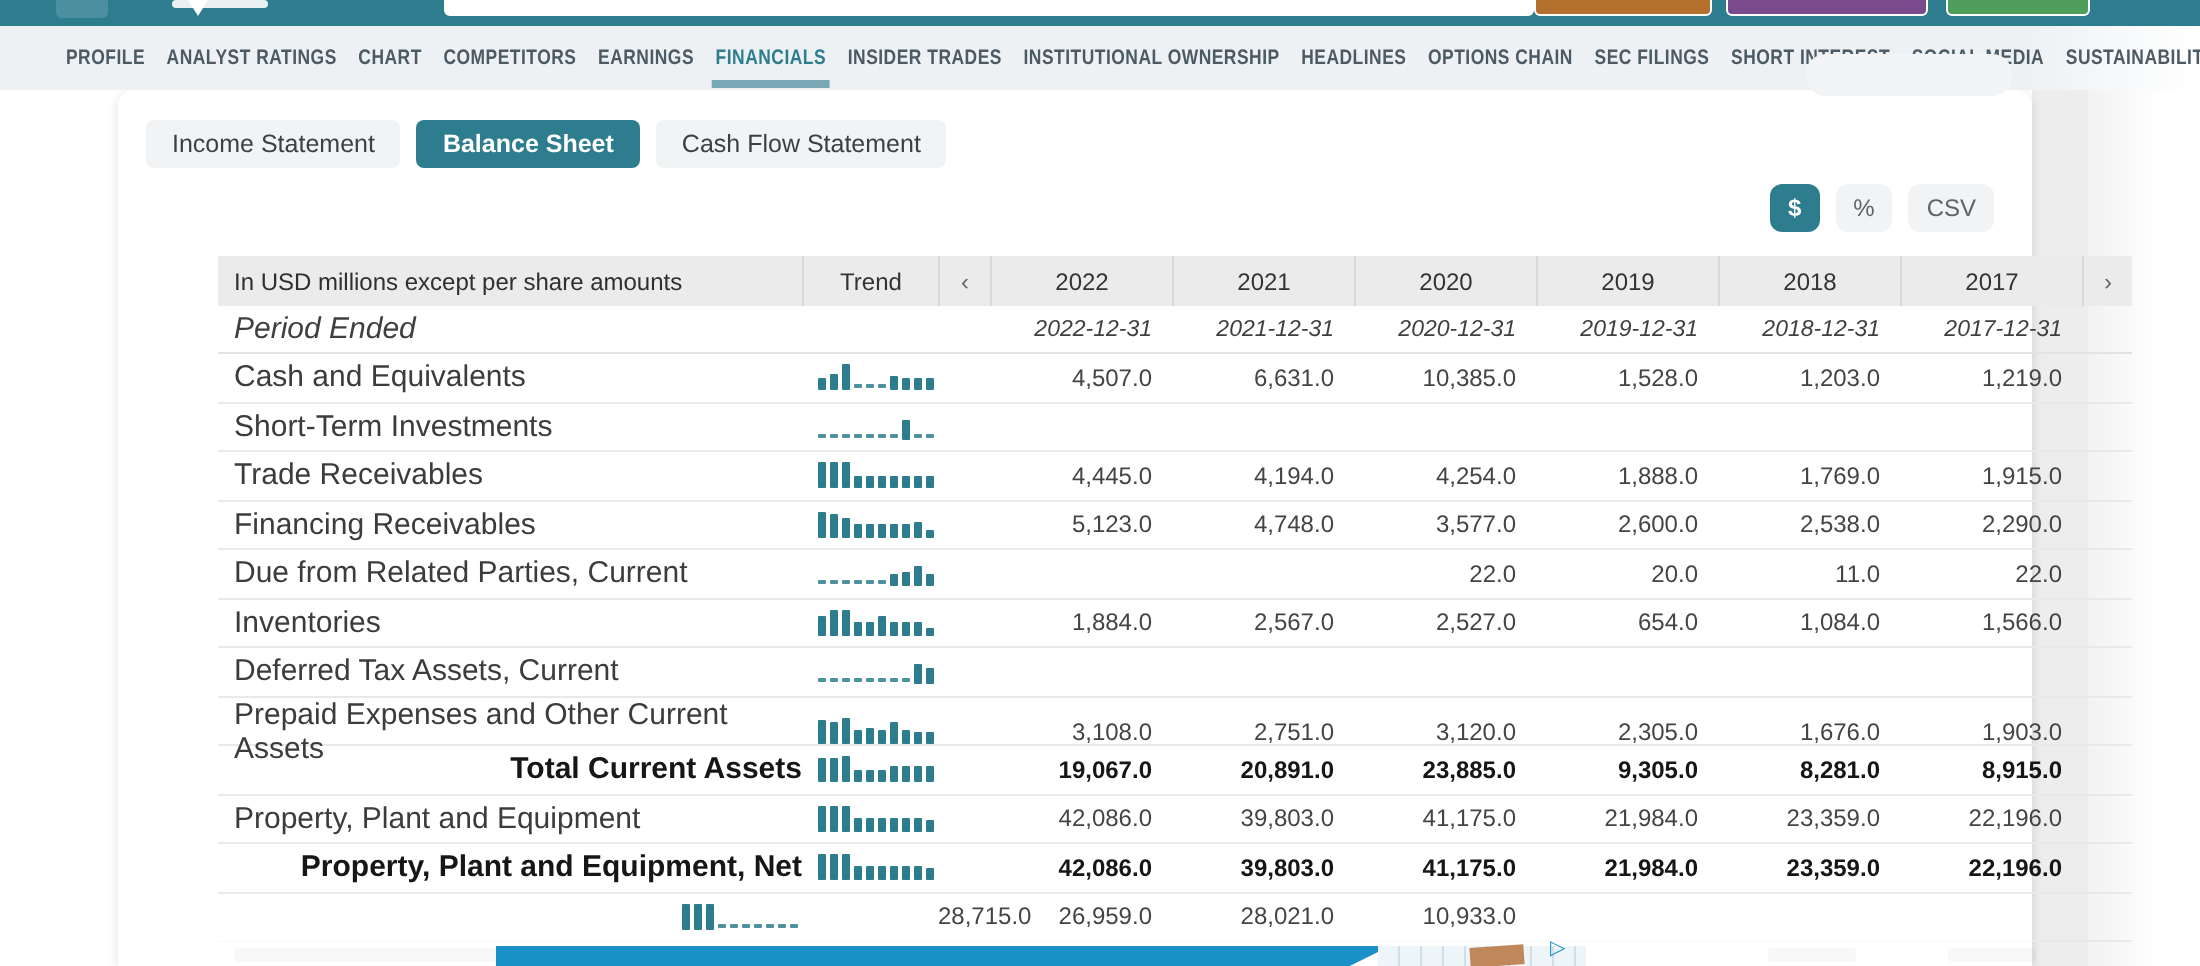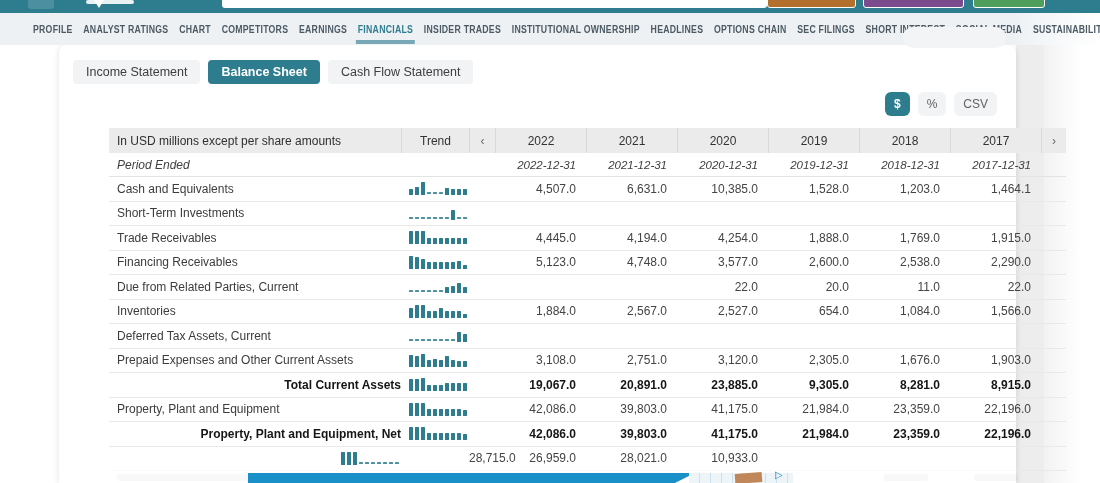--- a/index.html
+++ b/index.html
@@ -52,21 +52,21 @@
   .trow{display:grid;grid-template-columns:292px 68px 26px repeat(6,91px) 25px;align-items:center;}
   .thead{background:var(--headbg);height:25px;color:#333;}
   .thead>div{height:100%;display:flex;align-items:center;justify-content:center;font-size:12px;}
   .thead>div+div{border-left:1px solid #d9d9d9;}
   .thead .note{justify-content:flex-start;padding-left:8px;color:#2f2f2f;}
   .chev{color:#666;font-size:15px;cursor:pointer;line-height:1;}
   .tperiod{height:24px;border-bottom:1px solid #e3e3e3;}
   .tperiod .lcell{font-style:italic;color:#3f3f3f;}
   .pdate{text-align:right;padding-right:10px;font-style:italic;font-size:11.5px;color:#3f3f3f;}
   .tdata{height:24.5px;border-bottom:1px solid #e9e9e9;color:#3c3c3c;}
-  .lcell{padding-left:8px;font-size:12px;}
+  .lcell{padding-left:8px;font-size:15px;}
   .num{text-align:right;padding-right:10px;font-size:12px;color:#444;}
   .trow.bold .lcell,.trow.bold .num{font-weight:700;color:#161616;text-align:right;}
   .sparkcell{display:flex;justify-content:flex-end;padding-right:2px;}
   .spark{display:flex;align-items:flex-end;gap:2px;height:13px;}
   .spark i{display:block;width:4px;background:var(--accent);border-radius:.5px;}
   .spark i.dash{height:2px;margin-bottom:1px;opacity:.85;}
   
   .tfaded{height:12px;position:relative;}
   .tfaded b{position:absolute;top:3px;height:7px;background:#dcdcdc;border-radius:2px;}
   
@@ -170,21 +170,21 @@
               <i style="height: 6px;"></i>
               <i style="height: 6px;"></i>
             </div>
           </div>
           <div class=""></div>
           <div class="num">4,507.0</div>
           <div class="num">6,631.0</div>
           <div class="num">10,385.0</div>
           <div class="num">1,528.0</div>
           <div class="num">1,203.0</div>
-          <div class="num">1,464.1</div>
+          <div class="num">1,219.0</div>
           <div class=""></div>
         </div>
         <div class="trow tdata">
           <div class="lcell">Short-Term Investments</div>
           <div class="sparkcell">
             <div class="spark">
               <i class="dash"></i>
               <i class="dash"></i>
               <i class="dash"></i>
               <i class="dash"></i>

